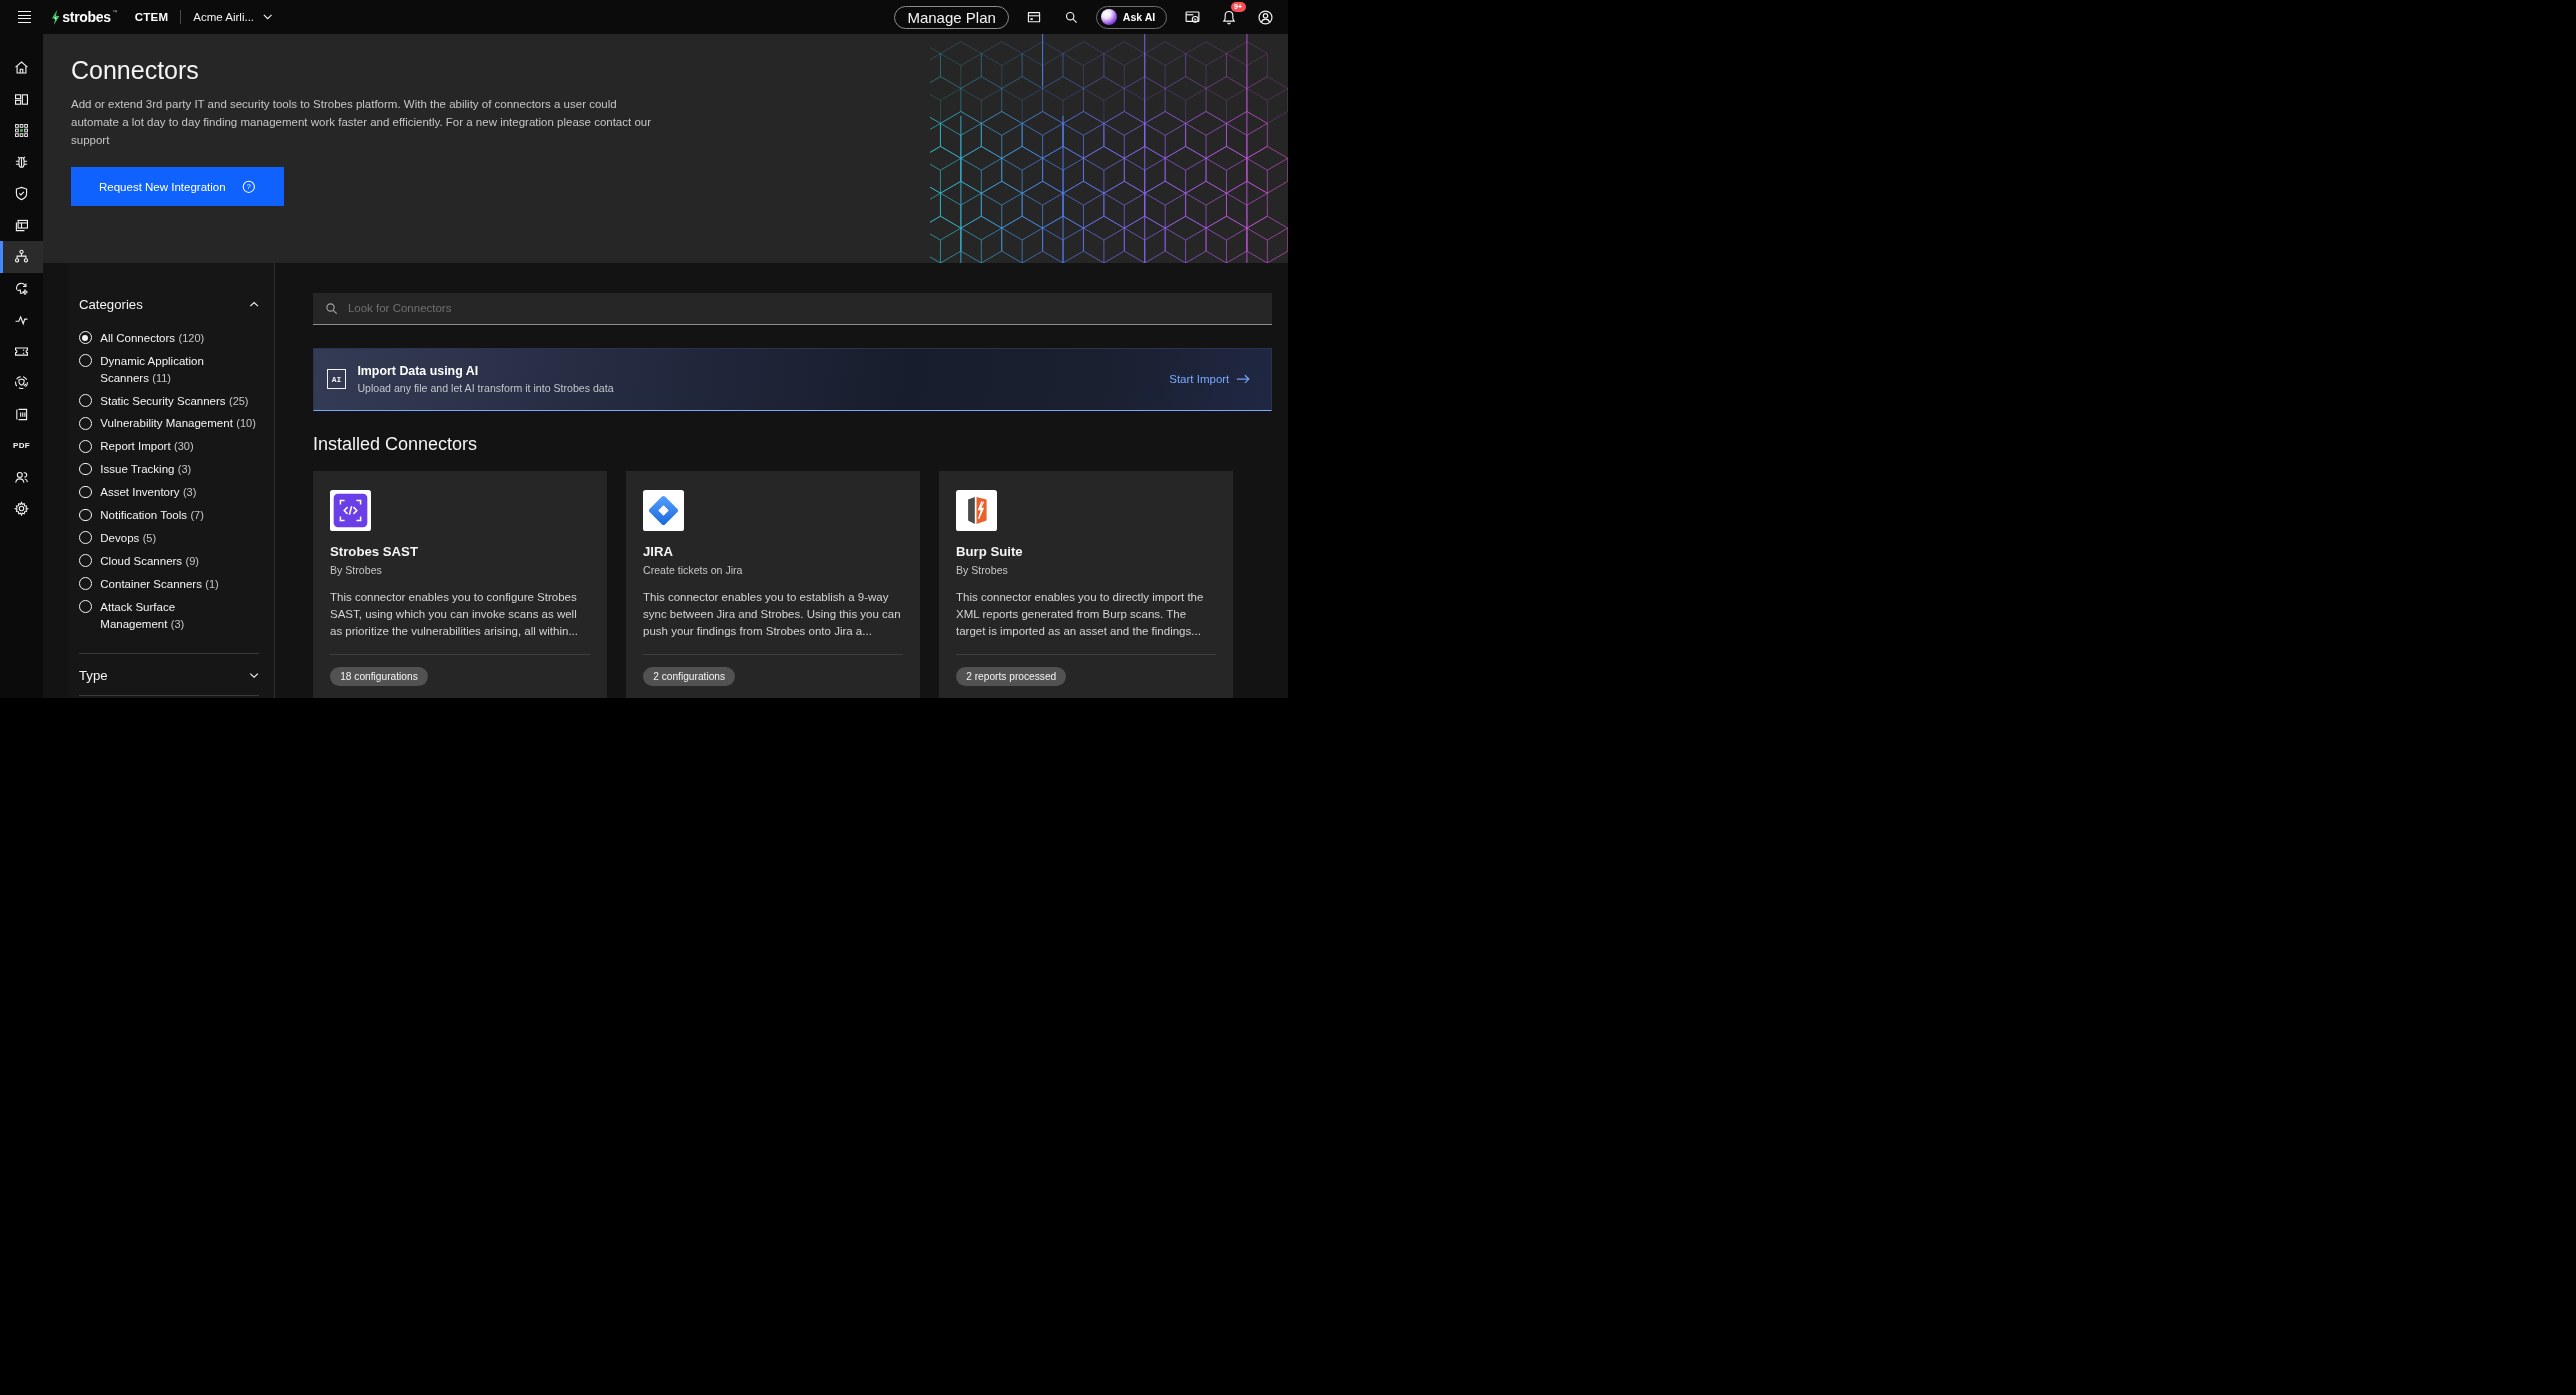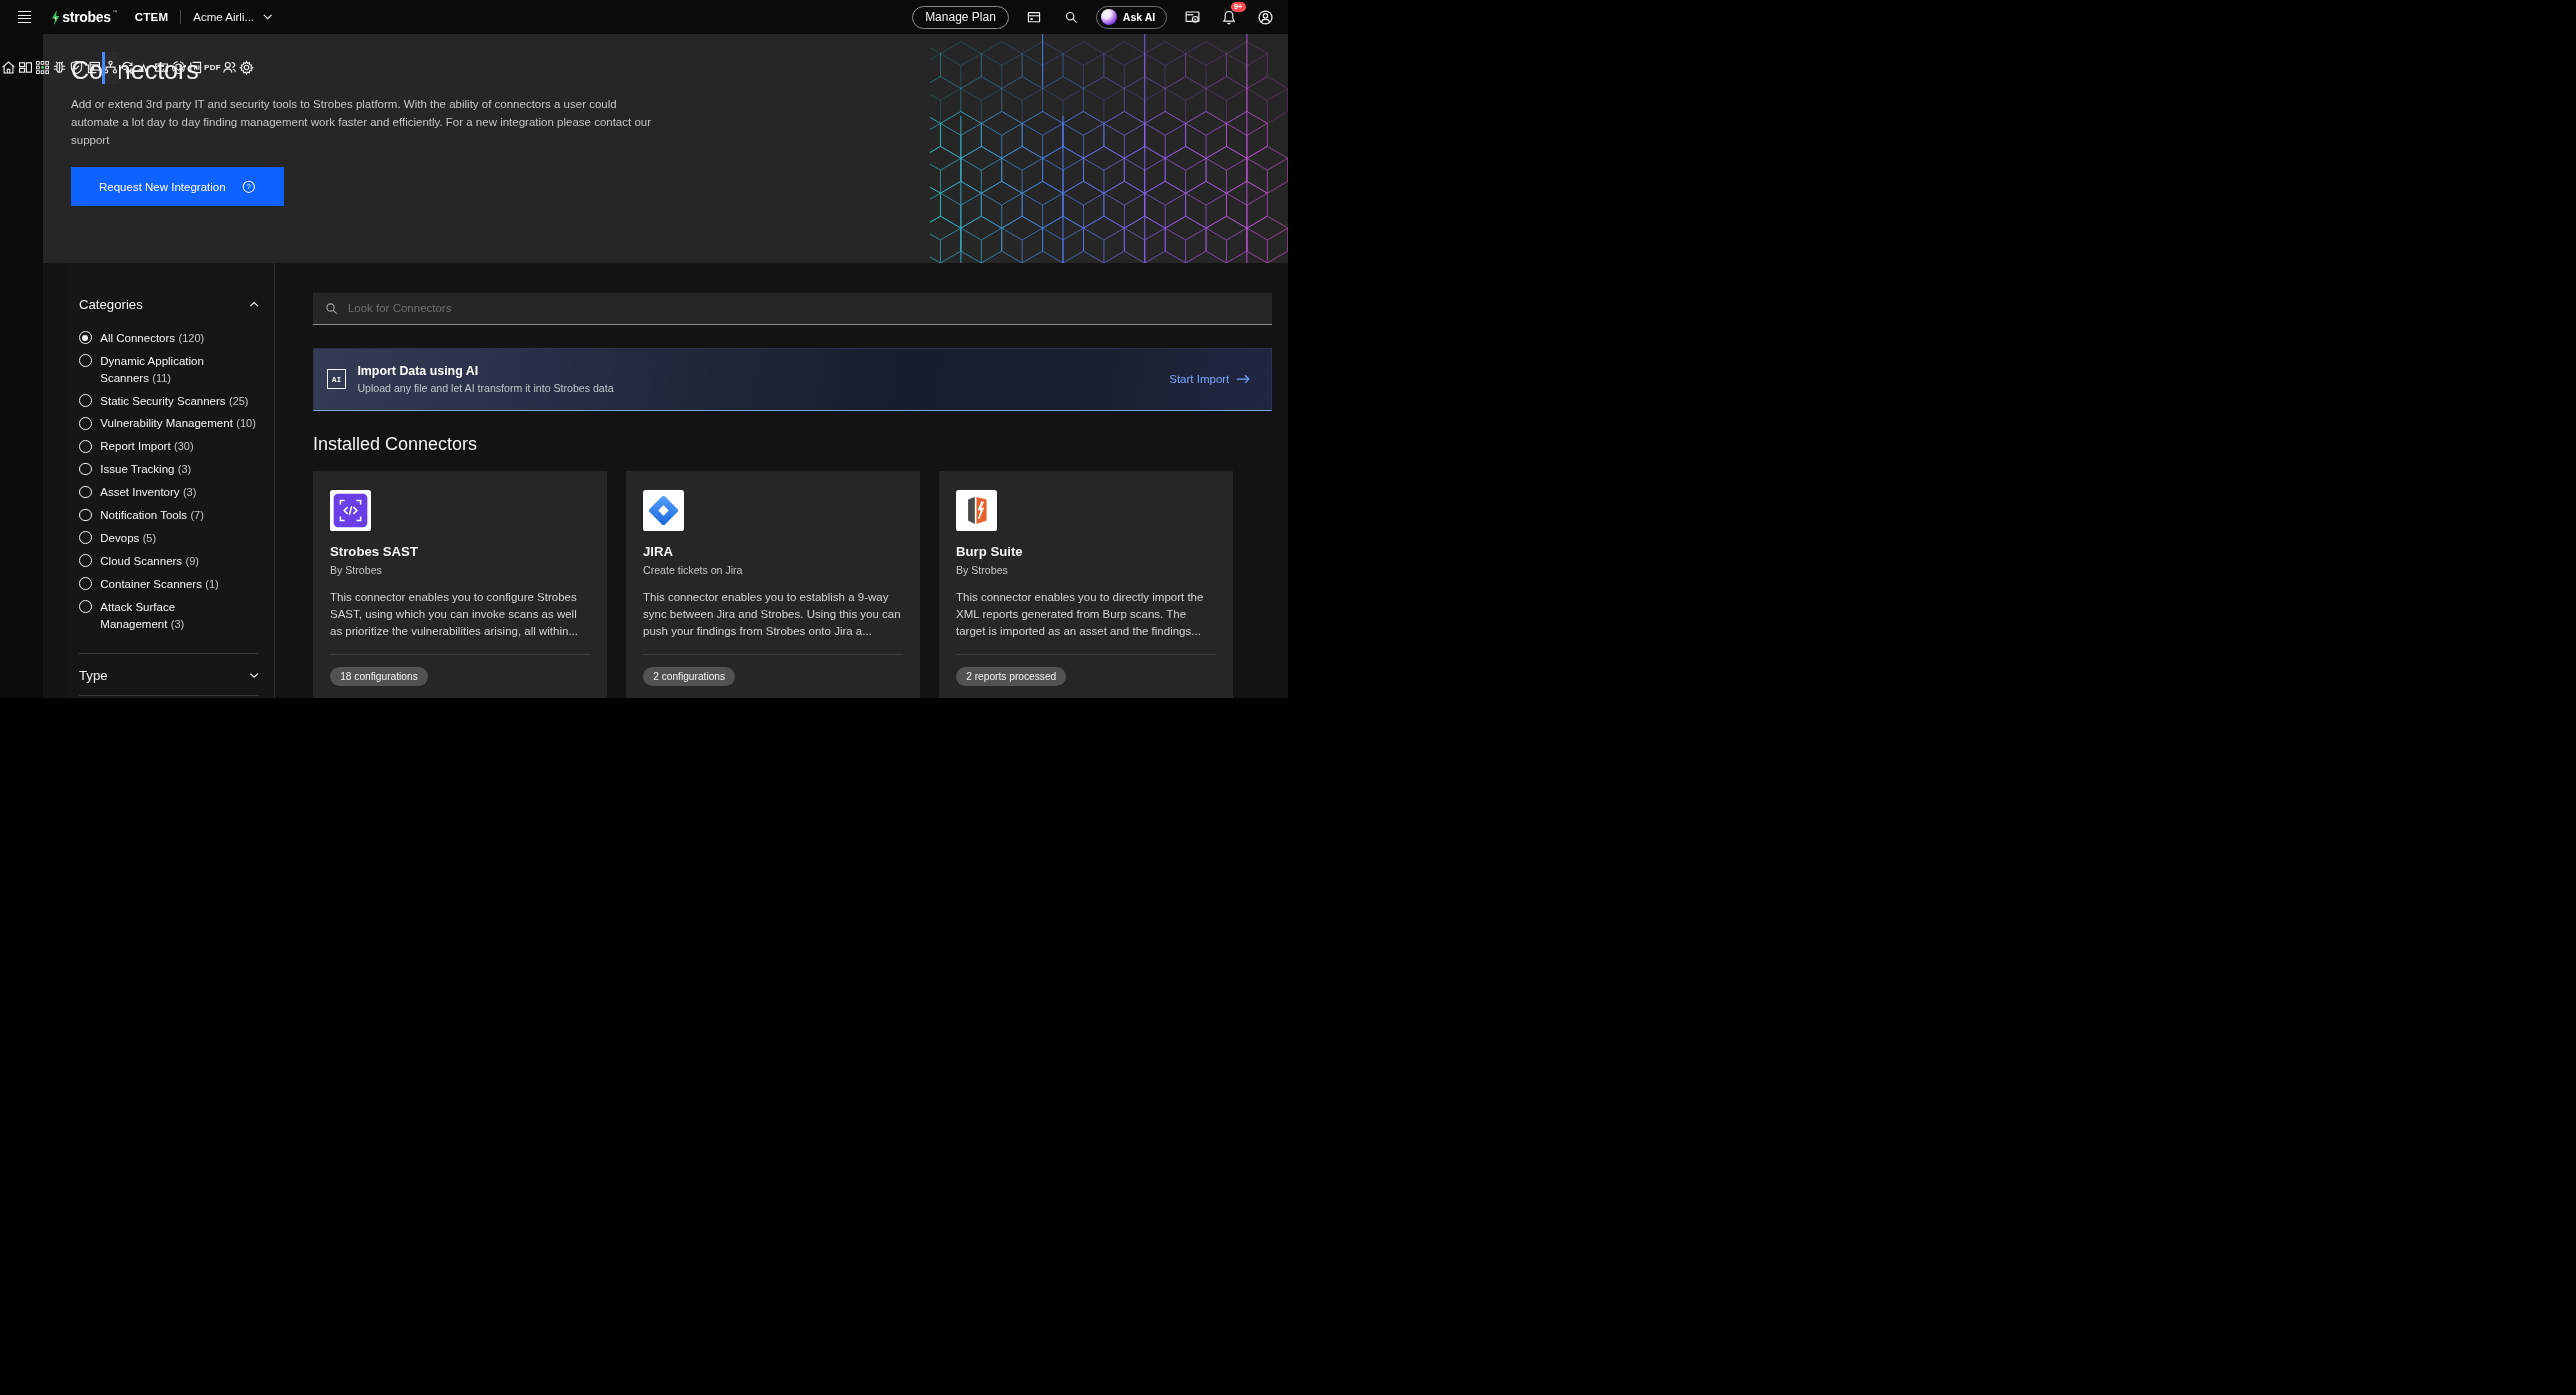--- a/index.html
+++ b/index.html
@@ -15,33 +15,33 @@
   .hamburger span { display:block; width:12.8px; height:1.4px; background:#f4f4f4; }
   .logo { display:flex; align-items:flex-start; gap:1.7px; }
   .logo-word { color:#fff; font-weight:700; font-size:14px; letter-spacing:-0.3px; }
   .logo-tm { color:#bdbdbd; font-size:5.1px; margin-top:0.9px; }
   .nav-product { color:#fff; font-weight:700; font-size:11.5px; letter-spacing:0.3px; margin-left:5.1px; }
   .nav-divider { width:0.9px; height:13.6px; background:#4a4a4a; }
   .org-switcher { display:flex; align-items:center; gap:8.5px; cursor:pointer; }
   .org-name { color:#f4f4f4; font-size:11.5px; }
   .nav-right { margin-left:auto; display:flex; align-items:center; gap:14.5px; }
   .pill-btn { height:23px; border:0.9px solid #8d8d8d; border-radius:12px; display:flex; align-items:center;
-              padding:0 12px; color:#f4f4f4; font-size:12px; background:transparent; cursor:pointer; }
+              padding:0 12px; color:#f4f4f4; font-size:15px; background:transparent; cursor:pointer; }
   .icon-btn { width:22px; height:22px; display:flex; align-items:center; justify-content:center; cursor:pointer; position:relative; }
   .askai { height:23px; border:0.9px solid #6f6f6f; border-radius:12px; display:flex; align-items:center;
            gap:6px; padding:0 10.2px 0 3.4px; cursor:pointer; }
   .askai-orb { width:16px; height:16px; border-radius:50%;
                background:radial-gradient(circle at 32% 28%, #ffffff 0%, #f1e4ff 30%, #b27ce8 55%, #6c2bd9 78%, #3d1478 100%); }
   .askai-label { color:#fff; font-weight:700; font-size:10.6px; }
   .nav-badge { position:absolute; top:-4.3px; right:-6px; background:#fa4d56; color:#fff; font-size:7.2px;
                font-weight:700; border-radius:6.8px; padding:1.3px 3.4px; line-height:1; }
 
   
   .siderail { position:absolute; top:34px; left:0; bottom:0; width:43px; background:#0b0b0b; z-index:20;
-              display:flex; flex-direction:row; align-items:stretch; padding-top:18px; }
+              display:flex; flex-direction:column; align-items:stretch; padding-top:18px; }
   .rail-item { height:31.5px; display:flex; align-items:center; justify-content:center; cursor:pointer; position:relative; }
   .rail-item.active { background:#2b2b2b; }
   .rail-item.active::before { content:""; position:absolute; left:0; top:0; bottom:0; width:2.6px; background:#4589ff; }
   .rail-item svg { display:block; }
   .pdf-label { color:#f4f4f4; font-size:8px; font-weight:700; letter-spacing:0.3px; }
 
   
   .hero { position:absolute; left:43px; top:34px; width:1245px; height:229px; background:#262626; overflow:hidden; }
   .hero-inner { position:relative; z-index:2; padding:22px 0 0 28px; }
   .hero-title { color:#f4f4f4; font-size:25px; font-weight:300; letter-spacing:0; }

